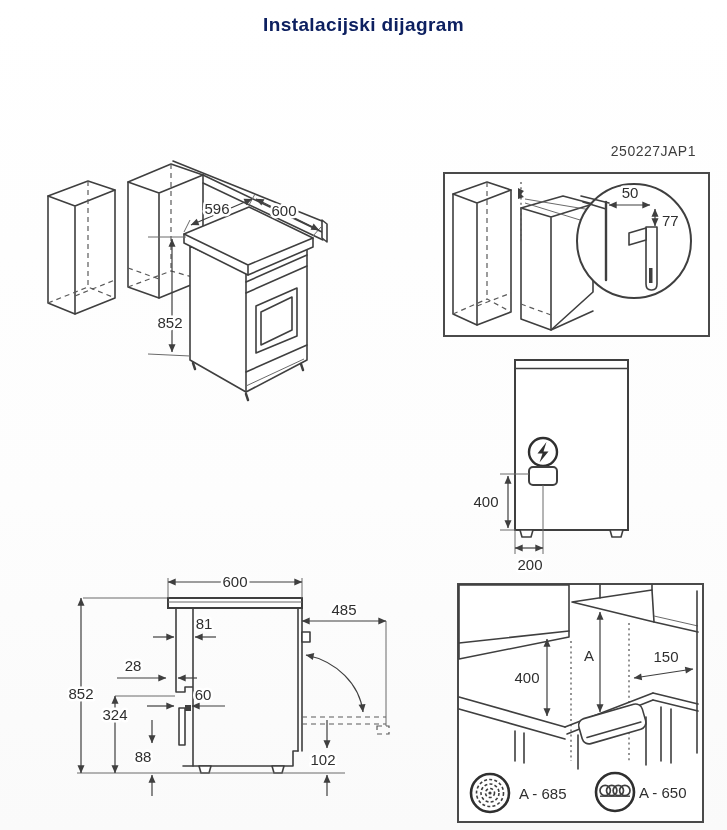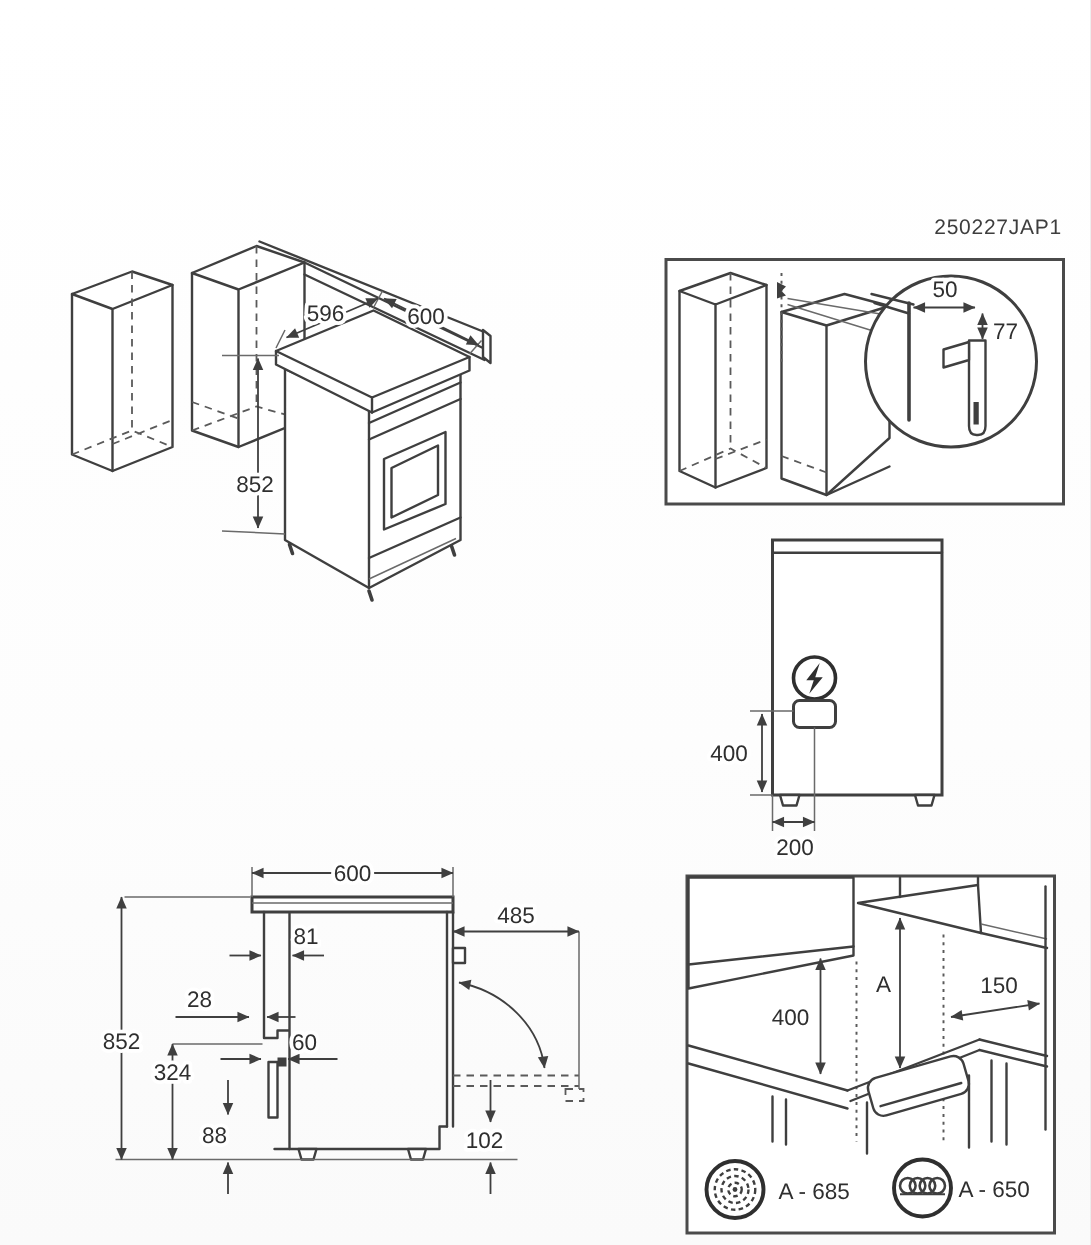--- a/index.html
+++ b/index.html
@@ -6,40 +6,41 @@
   .page{
     position:relative;width:727px;height:830px;margin:0 auto;
     background:linear-gradient(180deg,#ffffff 0%,#fdfdfd 60%,#fafafa 100%);
     font-family:"Liberation Sans",sans-serif;overflow:hidden;
   }
   .title{
     position:absolute;top:14px;left:0;right:0;text-align:center;
     font-size:19px;font-weight:bold;color:#0d2060;letter-spacing:.4px;
   }
   .doc-code{
-    position:absolute;top:143px;left:560px;width:148px;text-align:right;
+    position:absolute;top:143px;left:548px;width:148px;text-align:right;
     font-size:14px;color:#3d3d3d;letter-spacing:.5px;
   }
   svg{position:absolute;overflow:visible;}
   .ln{stroke:#3f3f3f;stroke-width:1.6;fill:none;stroke-linecap:round;stroke-linejoin:round;}
   .thick{stroke:#3f3f3f;stroke-width:2.4;fill:none;stroke-linecap:round;}
   .thin{stroke:#6a6a6a;stroke-width:1;fill:none;}
   .dim{stroke:#3f3f3f;stroke-width:1.2;fill:none;}
   .dash{stroke:#5a5a5a;stroke-width:1.2;fill:none;stroke-dasharray:5 4;}
   .dot{stroke:#5a5a5a;stroke-width:1.3;fill:none;stroke-dasharray:2 3.2;}
   .wfill{fill:#ffffff;}
   .num{font-family:"Liberation Sans",sans-serif;font-size:15px;fill:#2f2f2f;
        paint-order:stroke;stroke:#ffffff;stroke-width:5px;stroke-linejoin:round;}
   .box{fill:#ffffff;stroke:#4a4a4a;stroke-width:2;}
 </style>
 </head>
 <body>
 
 <div class="page">
 
+  <div class="title">Instalacijski dijagram</div>
   <div class="doc-code">250227JAP1</div>
 
   <svg style="left:40px;top:146px" width="360" height="250" viewBox="0 0 360 250">
     <defs>
       <marker id="ah" markerUnits="userSpaceOnUse" markerWidth="9" markerHeight="8" refX="8.2" refY="4" orient="auto-start-reverse">
         <path d="M0.5,0.5 L8.5,4 L0.5,7.5 Z" fill="#3f3f3f"></path>
       </marker>
     </defs>
 
     <g>

